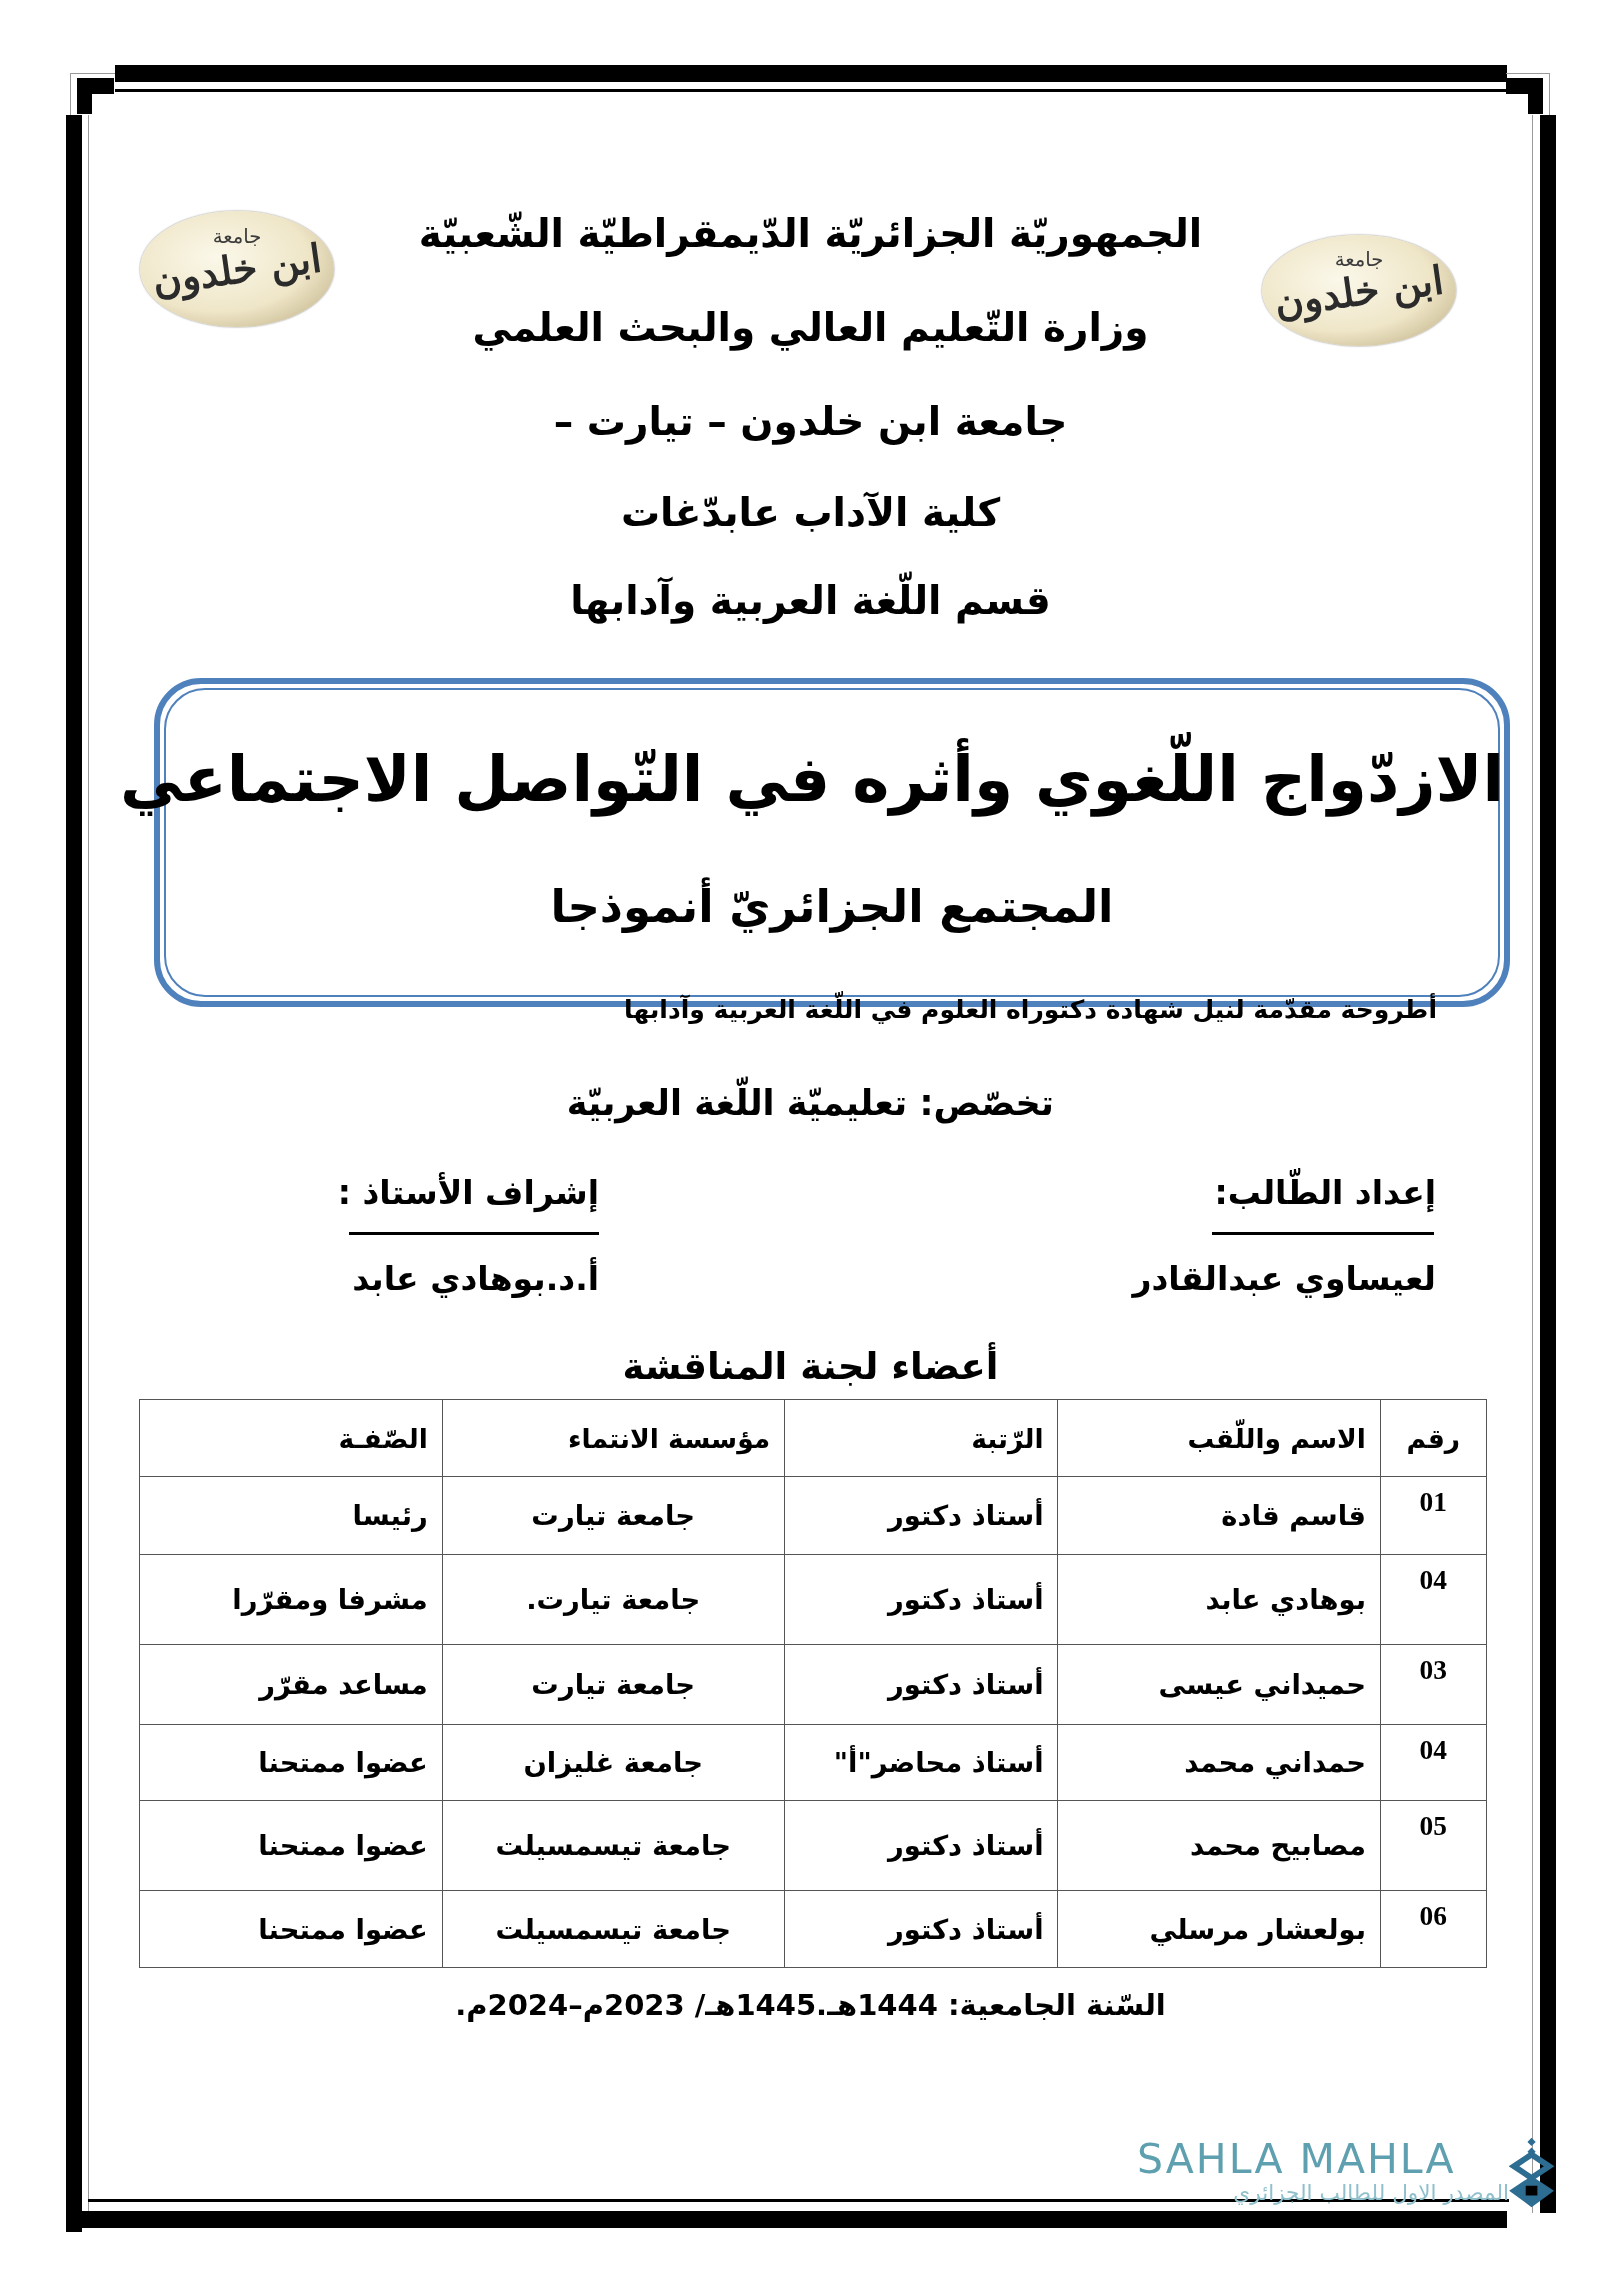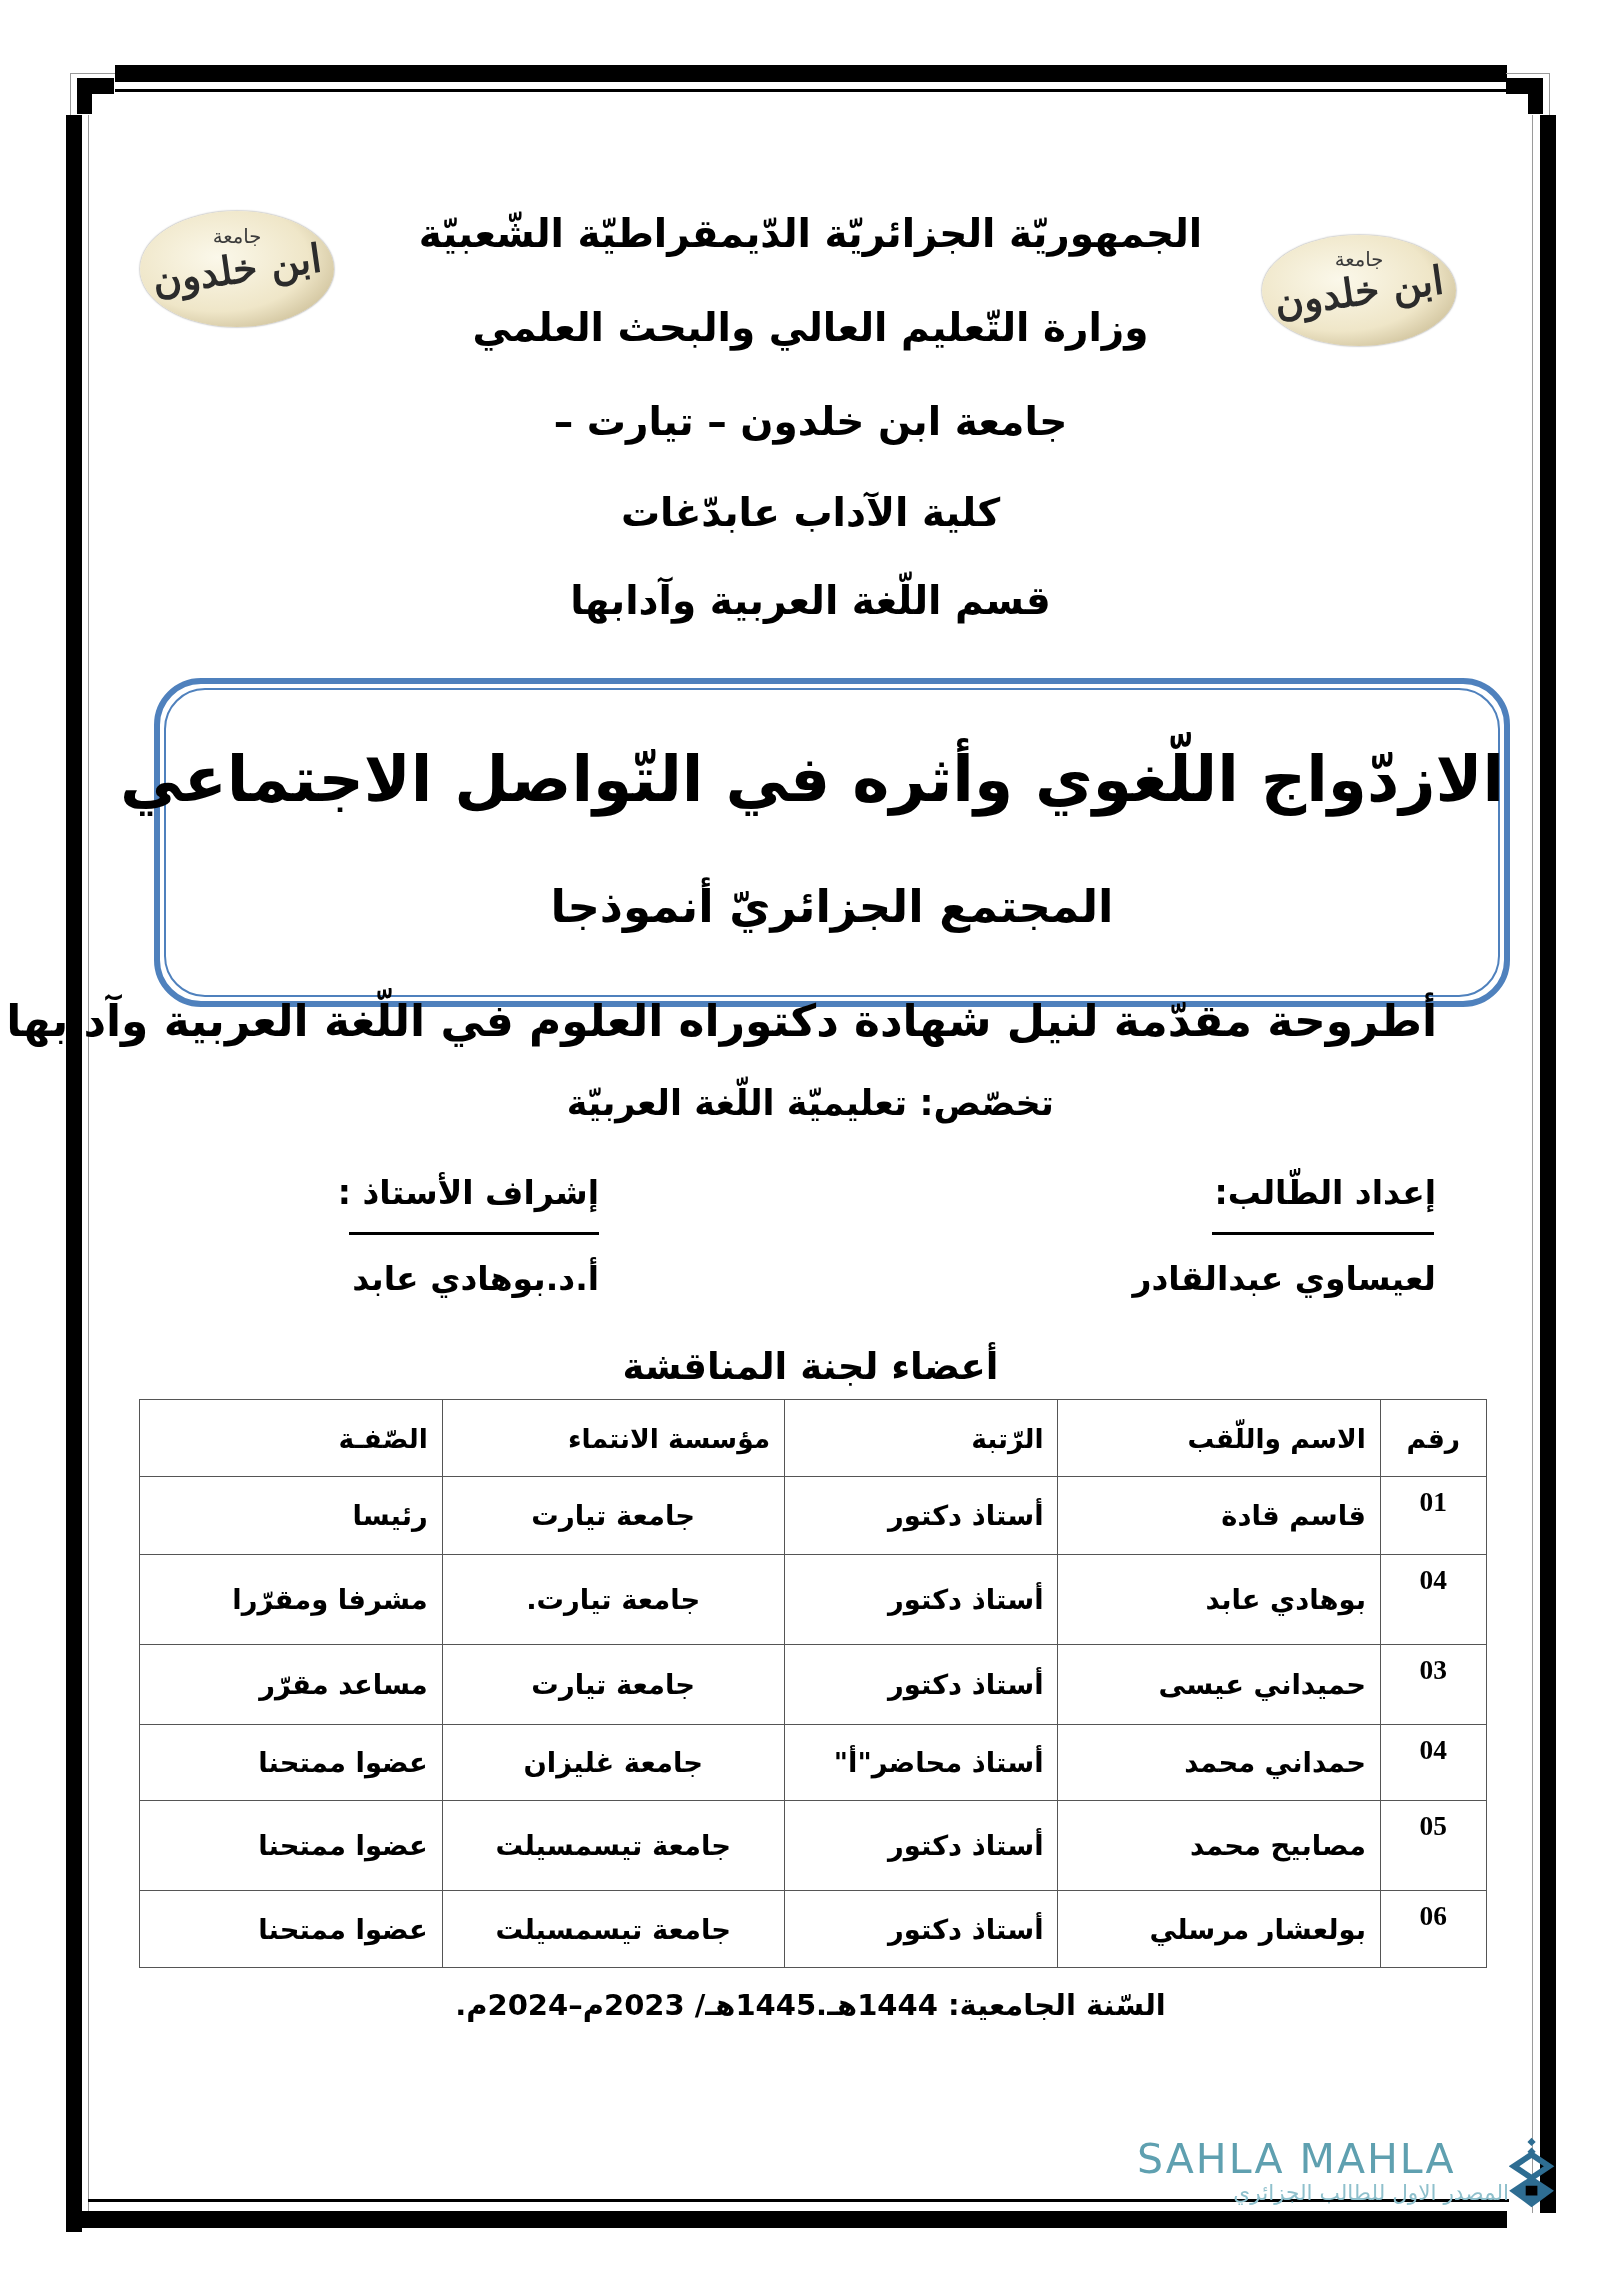--- a/index.html
+++ b/index.html
@@ -80,21 +80,21 @@
 <div class="line-c hdr" style="top:399px;">جامعة ابن خلدون – تيارت –</div>
 <div class="line-c hdr" style="top:490px;">كلية الآداب عابدّغات</div>
 <div class="line-c hdr" style="top:578px;">قسم اللّغة العربية وآدابها</div>
 
 <div class="title-box">
   <div class="inner"></div>
   <div class="title-main">الازدّواج اللّغوي وأثره في التّواصل الاجتماعي</div>
   <div class="title-sub">المجتمع الجزائريّ أنموذجا</div>
 </div>
 
-<div class="txt" style="right:184px;top:995px;font-size:44px;">أطروحة مقدّمة لنيل شهادة دكتوراه العلوم في اللّغة العربية وآدابها</div>
+<div class="txt" style="right:184px;top:995px;font-size:25px;">أطروحة مقدّمة لنيل شهادة دكتوراه العلوم في اللّغة العربية وآدابها</div>
 <div class="txt" style="right:567px;top:1083px;font-size:35px;">تخصّص: تعليميّة اللّغة العربيّة</div>
 
 <div class="txt" style="right:185px;top:1173px;font-size:33px;">إعداد الطّالب:</div>
 <div class="ul" style="left:1212px;top:1232px;width:222px;"></div>
 <div class="txt" style="right:185px;top:1259px;font-size:33px;">لعيساوي عبدالقادر</div>
 
 <div class="txt" style="right:1022px;top:1173px;font-size:33px;">إشراف الأستاذ :</div>
 <div class="ul" style="left:349px;top:1232px;width:250px;"></div>
 <div class="txt" style="right:1022px;top:1259px;font-size:33px;">أ.د.بوهادي عابد</div>
 

